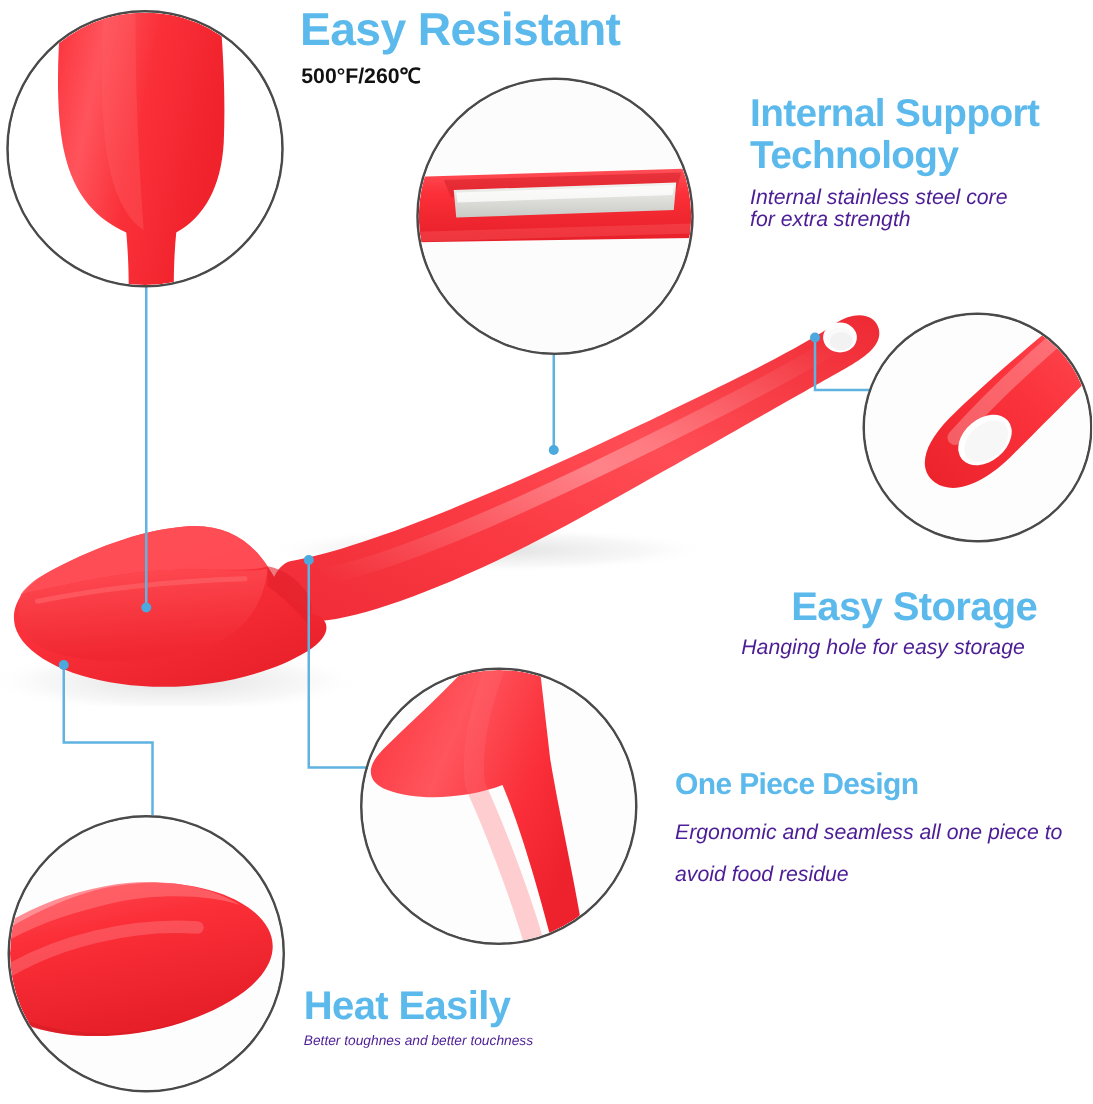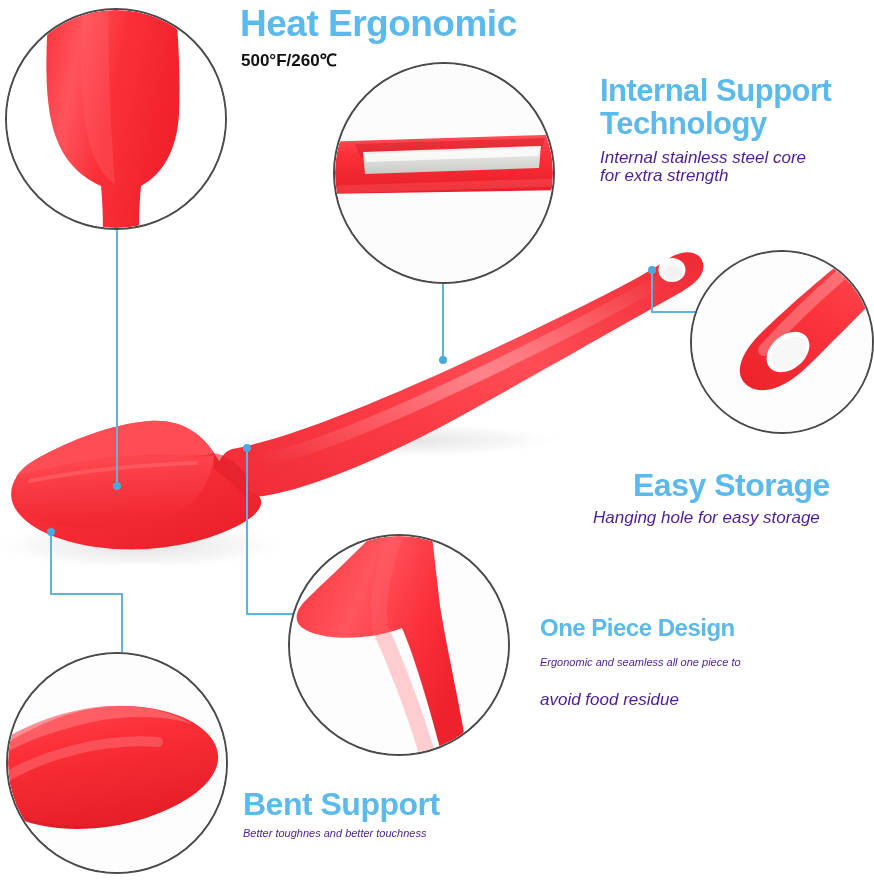--- a/index.html
+++ b/index.html
@@ -319,30 +319,30 @@
                  C 44 77, 8 90, -20 110 Z" fill="#ff6a70" opacity="0.75"></path>
 
         <path d="M 0 122 C 38 100, 96 84, 150 88" stroke="#ff7a80" stroke-opacity="0.45" stroke-width="10" fill="none" stroke-linecap="round"></path>
 
         <path d="M 6 160 C 50 178, 110 176, 150 158
                  C 120 174, 60 180, 18 168 Z" fill="#cf1a23" opacity="0.45"></path>
       </svg>
     </div>
   </div>
 
-  <div class="feature-title" style="left:240px; top:4px; font-size:37px;">Heat Ergonomic</div>
+  <div class="feature-title" style="left:240px; top:4px; font-size:37px;">Easy Resistant</div>
   <div class="feature-strong" style="left:241px; top:48px; font-size:17px;">500°F/260℃</div>
 
   <div class="feature-title wrap-title" style="left:600px; top:74px; width:276px; font-size:31px; white-space:normal;">Internal Support Technology</div>
   <div class="feature-sub" style="left:600px; top:148px; font-size:17px;">Internal stainless steel core</div>
   <div class="feature-sub" style="left:600px; top:166px; font-size:17px;">for extra strength</div>
 
   <div class="feature-title" style="left:593px; top:468px; font-size:32px;margin-left:40px;">Easy Storage</div>
   <div class="feature-sub" style="left:593px; top:508px; font-size:17px;">Hanging hole for easy storage</div>
 
   <div class="feature-title" style="left:540px; top:615px; font-size:24px;">One Piece Design</div>
-  <div class="feature-sub" style="left:540px; top:656px; font-size:11px;">Ergonomic and seamless all one piece to</div>
+  <div class="feature-sub" style="left:540px; top:656px; font-size:17px;">Ergonomic and seamless all one piece to</div>
   <div class="feature-sub" style="left:540px; top:690px; font-size:17px;text-align:center;">avoid food residue</div>
 
-  <div class="feature-title" style="left:243px; top:787px; font-size:32px;">Bent Support</div>
+  <div class="feature-title" style="left:243px; top:787px; font-size:32px;">Heat Easily</div>
   <div class="feature-sub" style="left:243px; top:827px; font-size:11px;font-style:italic;">Better toughnes and better touchness</div>
 
 </div>
 
 </body></html>

